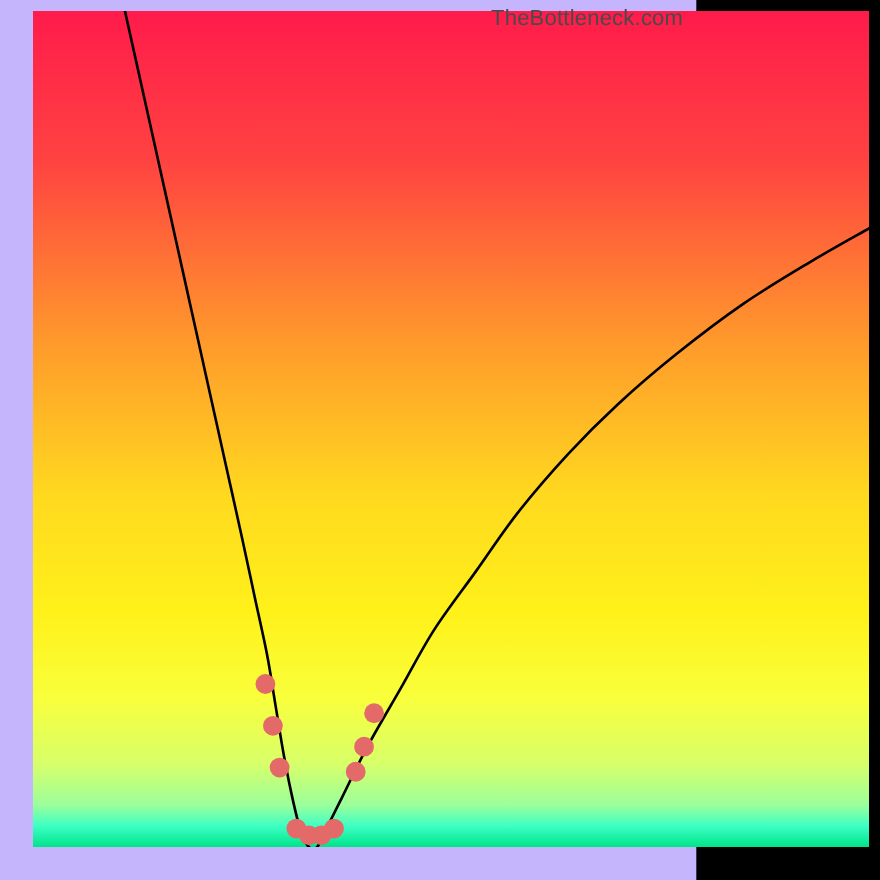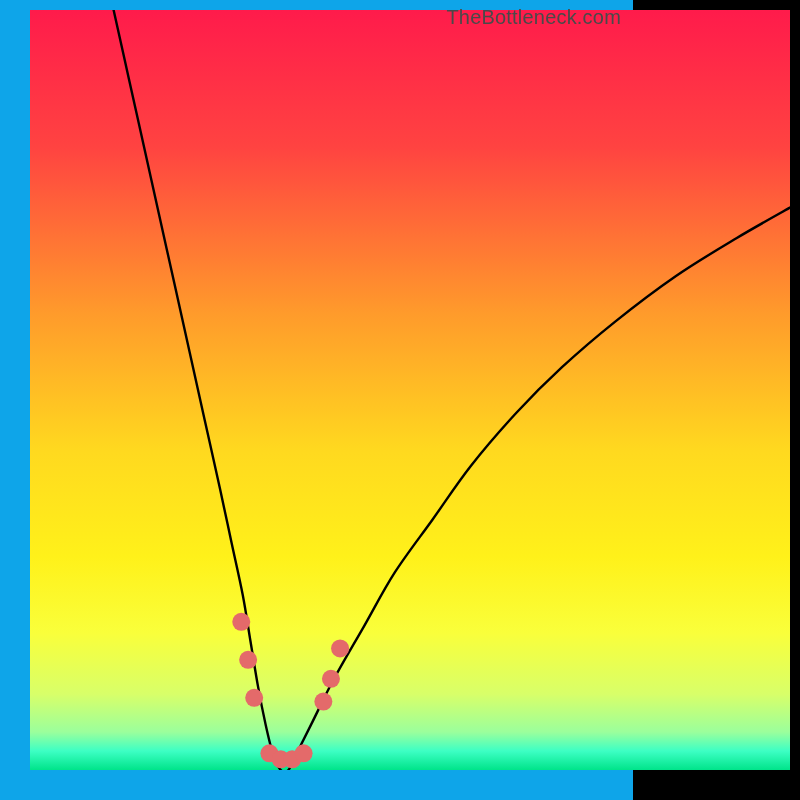--- a/index.html
+++ b/index.html
@@ -8,21 +8,21 @@
     width: 800px;
     height: 800px;
     overflow: hidden;
     background: #000;
     font-family: Arial, Helvetica, sans-serif;
   }
   .frame {
     position: relative;
     width: 633px;
     height: 800px;
-    background: #0ea5e9;
+    background: #c4b5fd;
   }
   .plot-area {
     position: absolute;
     left: 30px;
     top: 10px;
     width: 760px;
     height: 760px;
     overflow: hidden;
   }
   .gradient-bg {

